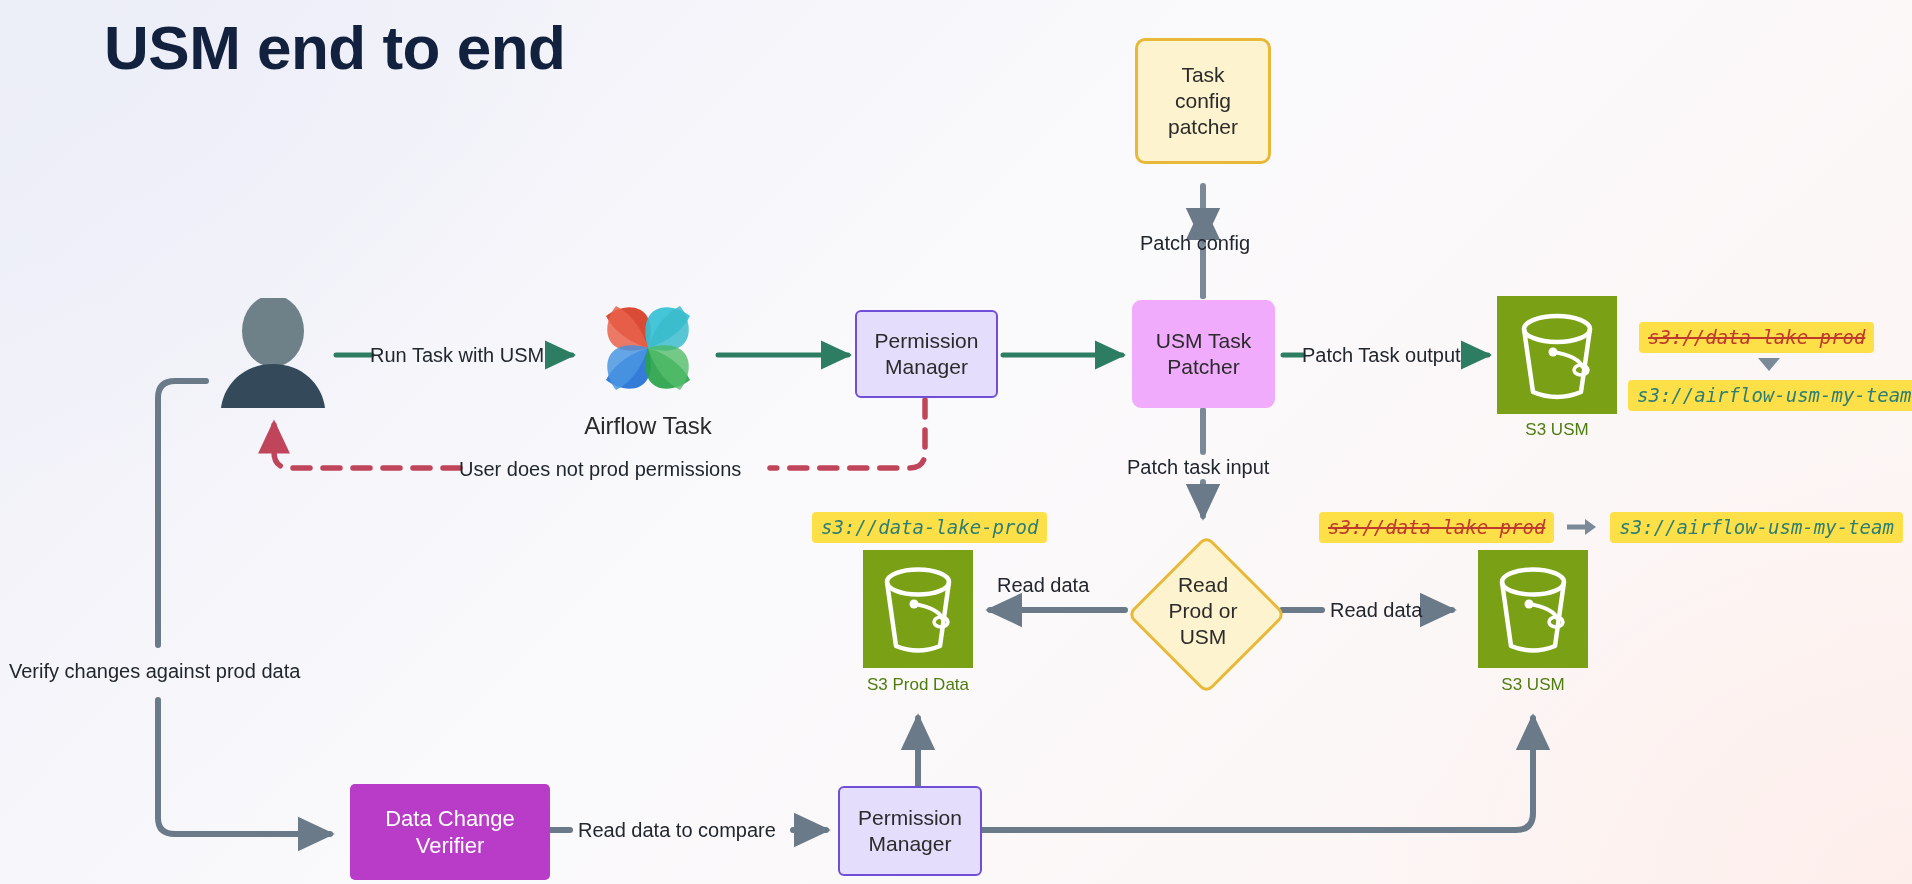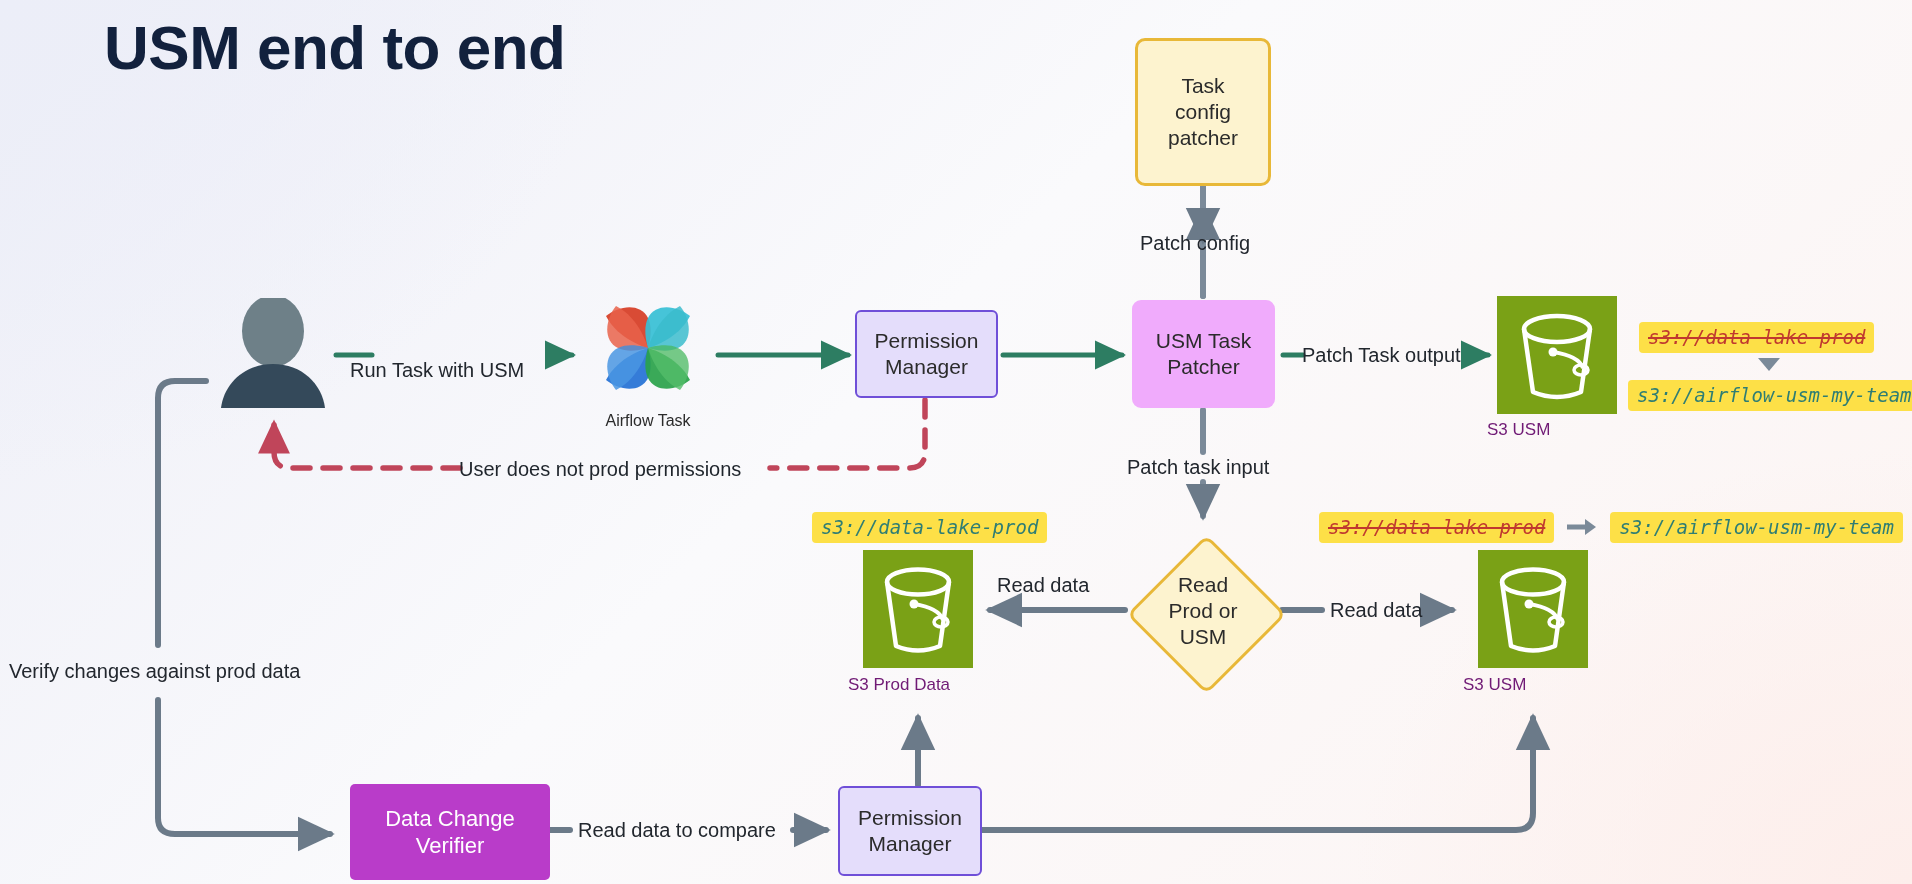--- a/index.html
+++ b/index.html
@@ -77,33 +77,33 @@
   }
   .diamond-label {
     position: relative; z-index: 2;
     font-size: 21px; color: #2b2b2b;
     text-align: center; line-height: 1.25;
   }
 
   
   .s3-icon { background: #7aa116; }
   .s3-caption {
-    text-align: left;
+    text-align: center;
     font-size: 17px;
-    color: #701a75;
+    color: #4d7c0f;
     white-space: nowrap;
   }
 
   
   .user-icon svg { display: block; }
 
   
   .airflow-logo svg { display: block; }
   .airflow-caption {
-    text-align: center; font-size: 16px; color: #2b2b2b; white-space: nowrap;
+    text-align: center; font-size: 24px; color: #2b2b2b; white-space: nowrap;
   }
 
   
   .edge-label {
     font-size: 20px; color: #22272e; white-space: nowrap;
   }
   .note-label { font-size: 20px; color: #22272e; white-space: nowrap; }
   .red-label { font-size: 20px; color: #1f252c; white-space: nowrap; }
 
   
@@ -199,21 +199,21 @@
 
     <g>
       <path d="M918,785 L918,718" fill="none" stroke="#6b7a89" stroke-width="6" stroke-linecap="round" marker-end="url(#ah-gray)"></path>
     </g>
 
     <g>
       <path d="M982,830 L1516,830 Q1533,830 1533,813 L1533,718" fill="none" stroke="#6b7a89" stroke-width="6" stroke-linecap="round" marker-end="url(#ah-gray)"></path>
     </g>
   </svg>
 
-  <div class="abs node node-task-config" style="left:1135px; top:38px; width:136px; height:148px;">
+  <div class="abs node node-task-config" style="left:1135px; top:38px; width:136px; height:126px;">
     <span style="white-space:pre-line;">Task
 config
 patcher</span>
   </div>
 
   <div class="abs user-icon" style="left:214px; top:298px; width:118px; height:110px;">
     <svg width="118" height="110" viewBox="0 0 118 110">
       <ellipse cx="59" cy="33" rx="31" ry="36" fill="#6e8088"></ellipse>
       <path d="M59,66 C30,66 10,86 7,110 L111,110 C108,86 88,66 59,66 Z" fill="#34495a"></path>
     </svg>
@@ -294,21 +294,21 @@
   <div class="abs node node-verifier" style="left:350px; top:784px; width:200px; height:96px;">
     <span style="white-space:pre-line;">Data Change
 Verifier</span>
   </div>
 
   <div class="abs node node-perm" style="left:838px; top:786px; width:144px; height:90px;">
     <span style="white-space:pre-line;">Permission
 Manager</span>
   </div>
 
-  <div class="abs edge-label" style="left:350px; top:344px;margin-top:15px;">Run Task with USM</div>
+  <div class="abs edge-label" style="left:370px; top:344px;">Run Task with USM</div>
 
   <div class="abs edge-label" style="left:1140px; top:232px;">Patch config</div>
 
   <div class="abs edge-label" style="left:1302px; top:344px;">Patch Task output</div>
 
   <div class="abs edge-label" style="left:1127px; top:456px;">Patch task input</div>
 
   <div class="abs red-label" style="left:459px; top:458px;">User does not prod permissions</div>
 
   <div class="abs edge-label" style="left:997px; top:574px;">Read data</div>

